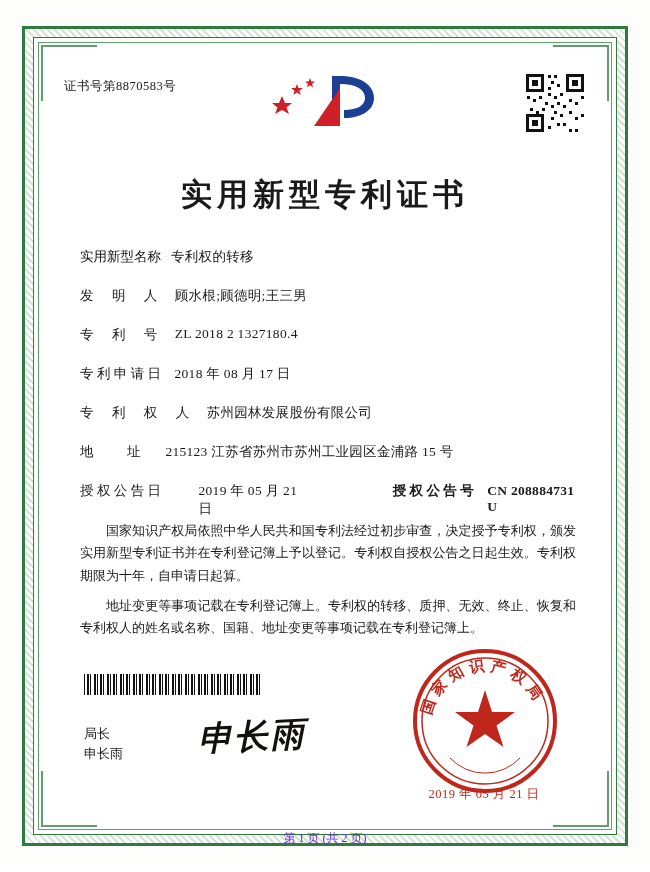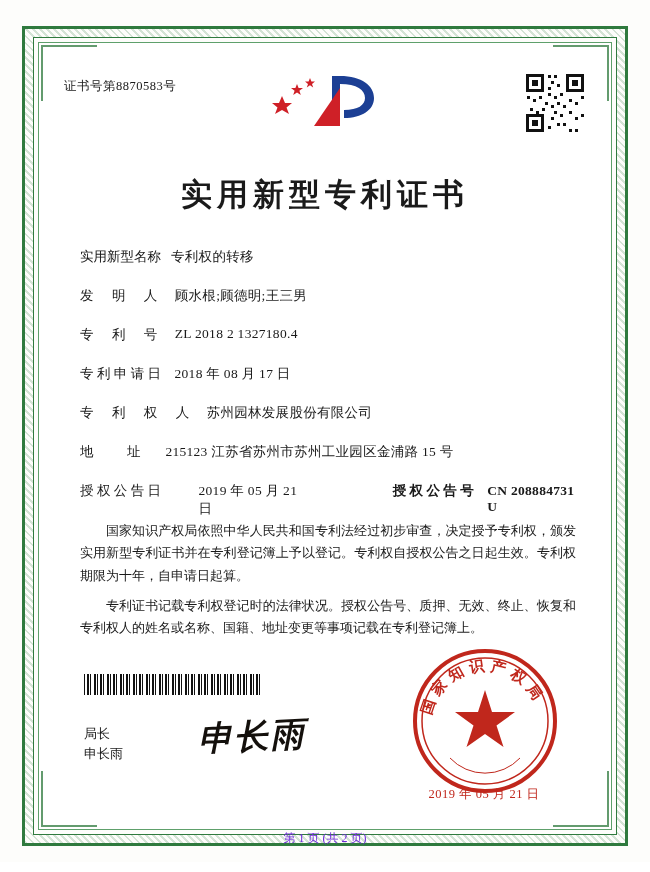--- a/index.html
+++ b/index.html
@@ -332,21 +332,21 @@
         <span class="field-second">
           <span class="field-label sp3">授权公告号</span>
           <span class="field-value">CN 208884731 U</span>
         </span>
       </div>
 
     </div>
 
     <div class="paras">
       <p>国家知识产权局依照中华人民共和国专利法经过初步审查，决定授予专利权，颁发实用新型专利证书并在专利登记簿上予以登记。专利权自授权公告之日起生效。专利权期限为十年，自申请日起算。</p>
-      <p>专利证书记载专利权登记时的法律状况。授权公告号、质押、无效、终止、恢复和专利权人的姓名或名称、国籍、地址变更等事项记载在专利登记簿上。</p>
+      <p>地址变更等事项记载在专利登记簿上。专利权的转移、质押、无效、终止、恢复和专利权人的姓名或名称、国籍、地址变更等事项记载在专利登记簿上。</p>
     </div>
 
     <div class="barcode"></div>
 
     <div class="sign-label">
       <div>局长</div>
       <div>申长雨</div>
     </div>
     <div class="sign-script">申长雨</div>
 

